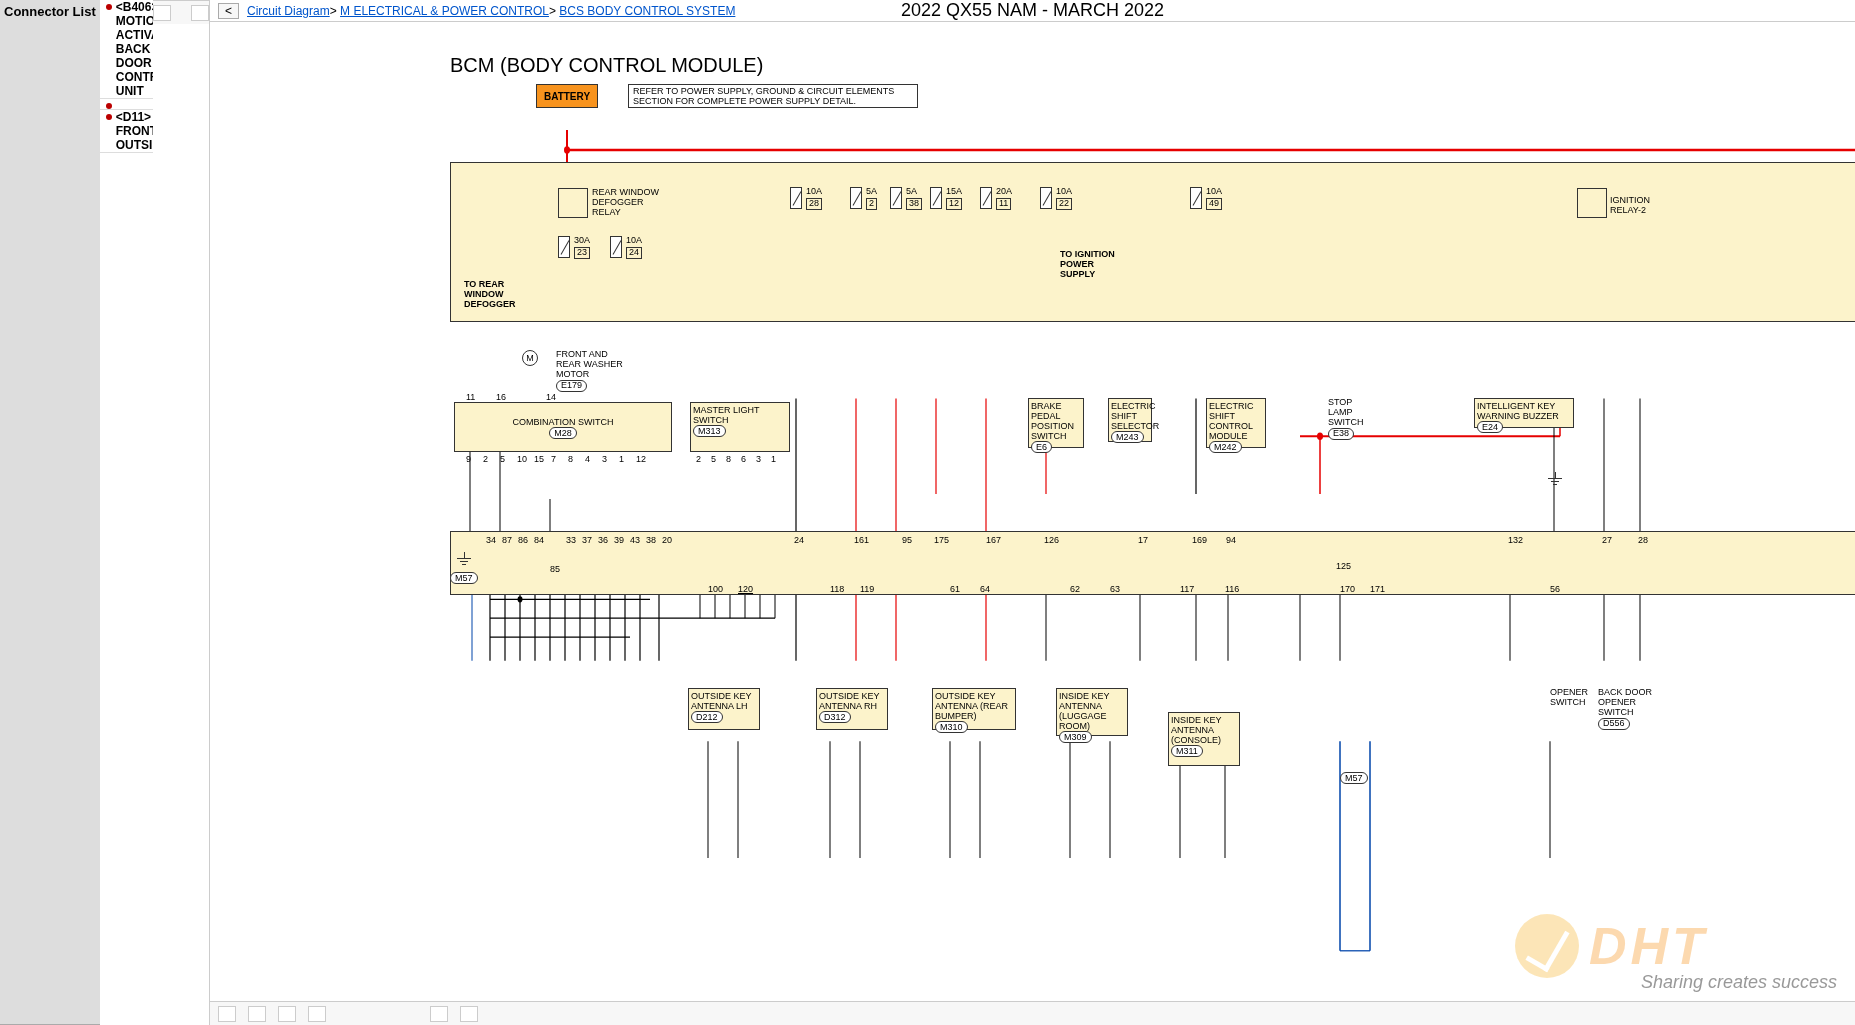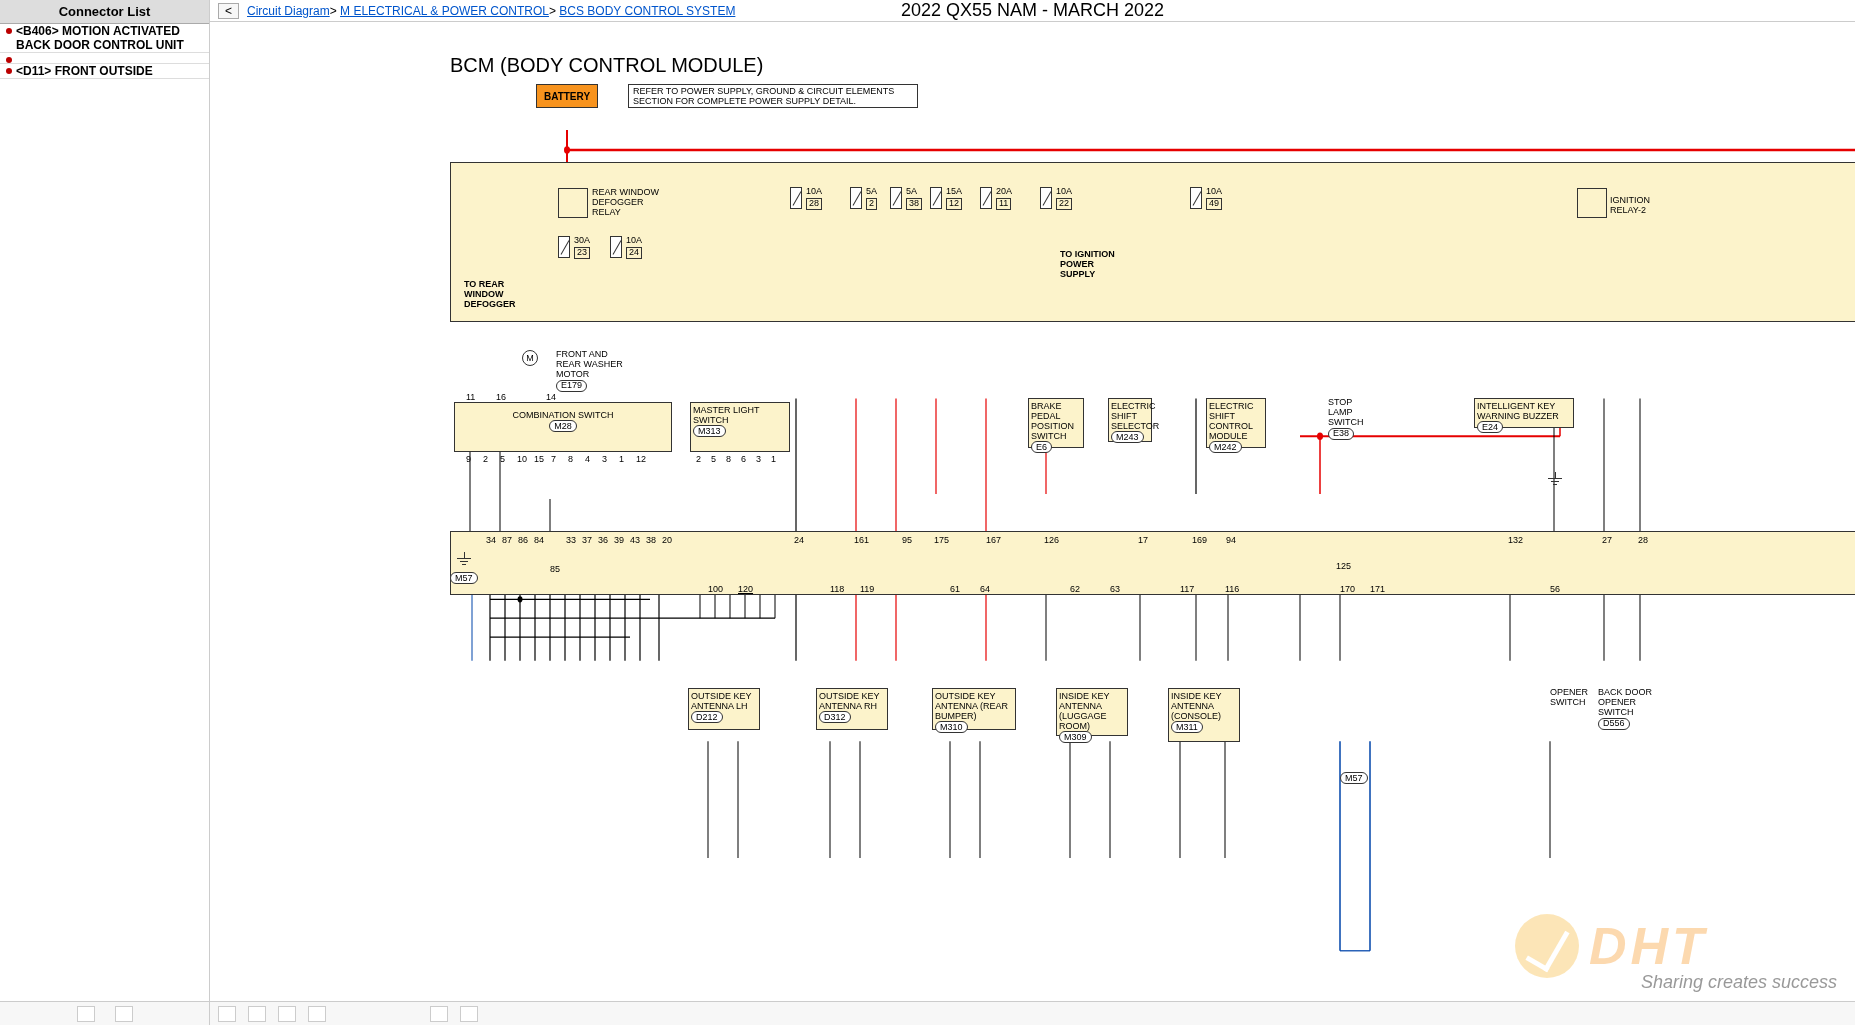--- a/index.html
+++ b/index.html
@@ -1,18 +1,18 @@
 <!DOCTYPE html>
 <html><head>
 <meta charset="utf-8">
 <style>
 * { box-sizing: border-box; margin: 0; padding: 0; }
 body { font-family: Arial, sans-serif; background: #fff; overflow: hidden; }
 .app { display: flex; height: 100vh; }
-.sidebar { width: 210px; background: #fff; border-right: 1px solid #ccc; display:flex; flex-direction:column; }
+.sidebar { width: 210px; background: #fff; border-right: 1px solid #ccc; display:flex; }
 .conn-header { background: #ddd; padding: 4px; text-align: center; font-weight: bold; font-size: 13px; border-bottom:1px solid #aaa; }
 .conn-list { flex:1; overflow:auto; }
 .conn-item { padding: 0 6px; font-size: 12px; font-weight: bold; border-bottom: 1px solid #ddd; cursor: pointer; display:flex; align-items:flex-start; gap:4px; }
 .bullet { width:6px;height:6px;background:#b00;border-radius:50%; margin-top:4px; flex-shrink:0; }
 .main { flex:1; display:flex; flex-direction:column; position:relative; }
 .topbar { height:22px; border-bottom:1px solid #ccc; display:flex; align-items:center; padding:0 8px; font-size:12px; }
 .back-btn { border:1px solid #aaa; padding:0 6px; margin-right:8px; cursor:pointer; background:#f7f7f7; }
 .crumbs a { color: #0055cc; text-decoration: underline; cursor:pointer; }
 .title-center { position:absolute; left:50%; transform:translateX(-50%); font-size:18px; }
 .diagram-wrap { flex:1; background:#fff; position:relative; overflow:hidden; }
@@ -215,21 +215,21 @@
 
       <div class="fuse-icon" style="top:214px;left:348px"></div>
       <div class="fuse-label" style="top:214px;left:364px"><span class="amp">30A</span><span class="num">23</span></div>
       <div class="fuse-icon" style="top:214px;left:400px"></div>
       <div class="fuse-label" style="top:214px;left:416px"><span class="amp">10A</span><span class="num">24</span></div>
 
       <div class="relay-box" style="top:166px;left:348px;width:30px;height:30px"></div>
       <div class="relay-box" style="top:166px;right:248px;width:30px;height:30px"></div>
 
       <div class="comp-box" style="top:380px;left:244px;width:218px;height:50px;text-align:center">
-        <div style="margin-top:5px"><span>COMBINATION SWITCH</span></div>
+        <div style="margin-top:12px"><span>COMBINATION SWITCH</span></div>
         <span class="conn-tag">M28</span>
       </div>
       <div class="comp-box" style="top:380px;left:480px;width:100px;height:50px">
         <span>MASTER LIGHT SWITCH</span><br><span class="conn-tag">M313</span>
       </div>
       <div class="comp-box" style="top:376px;left:818px;width:56px;height:50px">
         <span>BRAKE PEDAL POSITION SWITCH</span><br><span class="conn-tag">E6</span>
       </div>
       <div class="comp-box" style="top:376px;left:898px;width:44px;height:44px">
         <span>ELECTRIC SHIFT SELECTOR</span><br><span class="conn-tag">M243</span>
@@ -241,21 +241,21 @@
         <span>STOP LAMP SWITCH</span><br><span class="conn-tag">E38</span>
       </div>
       <div class="comp-box" style="top:376px;left:1264px;width:100px;height:30px">
         <span>INTELLIGENT KEY WARNING BUZZER</span> <span class="conn-tag">E24</span>
       </div>
 
       <div class="comp-box" style="top:666px;left:478px;width:72px;height:42px"><span>OUTSIDE KEY ANTENNA LH</span><br><span class="conn-tag">D212</span></div>
       <div class="comp-box" style="top:666px;left:606px;width:72px;height:42px"><span>OUTSIDE KEY ANTENNA RH</span><br><span class="conn-tag">D312</span></div>
       <div class="comp-box" style="top:666px;left:722px;width:84px;height:42px"><span>OUTSIDE KEY ANTENNA (REAR BUMPER)</span><br><span class="conn-tag">M310</span></div>
       <div class="comp-box" style="top:666px;left:846px;width:72px;height:48px"><span>INSIDE KEY ANTENNA (LUGGAGE ROOM)</span><br><span class="conn-tag">M309</span></div>
-      <div class="comp-box" style="top:666px;left:958px;width:72px;height:54px"><span>INSIDE KEY ANTENNA (CONSOLE)</span><br><span class="conn-tag">M311</span></div>
+      <div class="comp-box" style="top:690px;left:958px;width:72px;height:54px"><span>INSIDE KEY ANTENNA (CONSOLE)</span><br><span class="conn-tag">M311</span></div>
       <div class="label-abs" style="top:666px;left:1340px;width:44px">OPENER SWITCH</div>
       <div class="label-abs" style="top:666px;left:1388px;width:58px"><span>BACK DOOR OPENER SWITCH</span><br><span class="conn-tag">D556</span></div>
 
       <div class="ground" style="top:456px;left:1338px">
           <div class="g1"></div>
           <div class="g2"></div>
           <div class="g3"></div>
         </div>
       <div class="ground" style="top:536px;left:247px">
           <div class="g1"></div>

